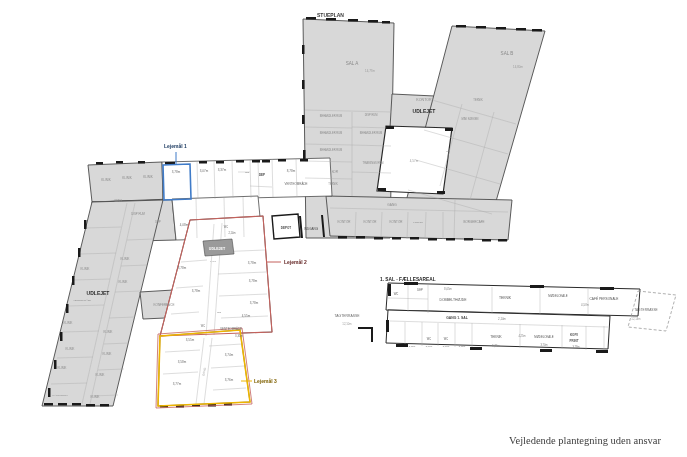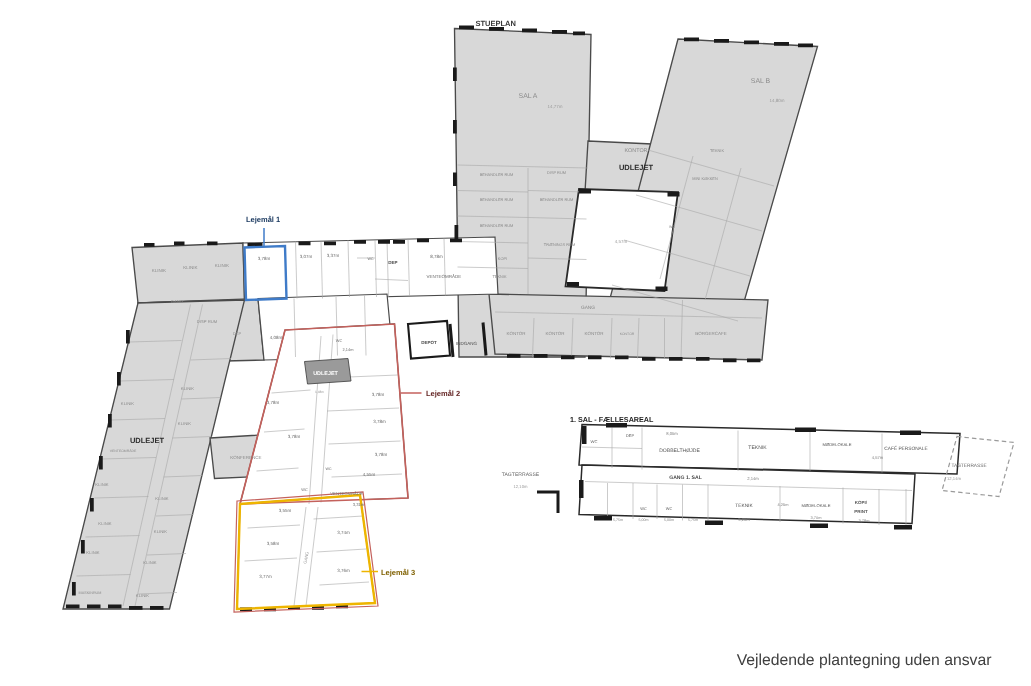--- a/index.html
+++ b/index.html
@@ -1,21 +1,21 @@
 <!DOCTYPE html>
 <html><head>
 <meta charset="utf-8">
 <style>
   html,body{margin:0;padding:0;background:#ffffff;}
   .canvas{position:relative;width:687px;height:457px;background:#ffffff;overflow:hidden;
           font-family:"Liberation Sans", sans-serif;}
   svg{position:absolute;left:0;top:0;}
   svg text{font-family:"Liberation Sans", sans-serif;}
   .footer{position:absolute;right:26px;bottom:11px;font-size:10.5px;color:#404040;
-          font-family:Liberation Sans, sans-serif;text-align:right;}
+          font-family:Liberation Serif, serif;text-align:right;}
 </style>
 </head>
 <body>
 
 <div class="canvas">
 
 <svg viewBox="0 0 687 457" width="687" height="457">
 
   <g fill="#d8d8d8" stroke="#4a4a4a" stroke-width="0.9">
     <polygon points="88,165 162,162 163,200 92,202"></polygon>

